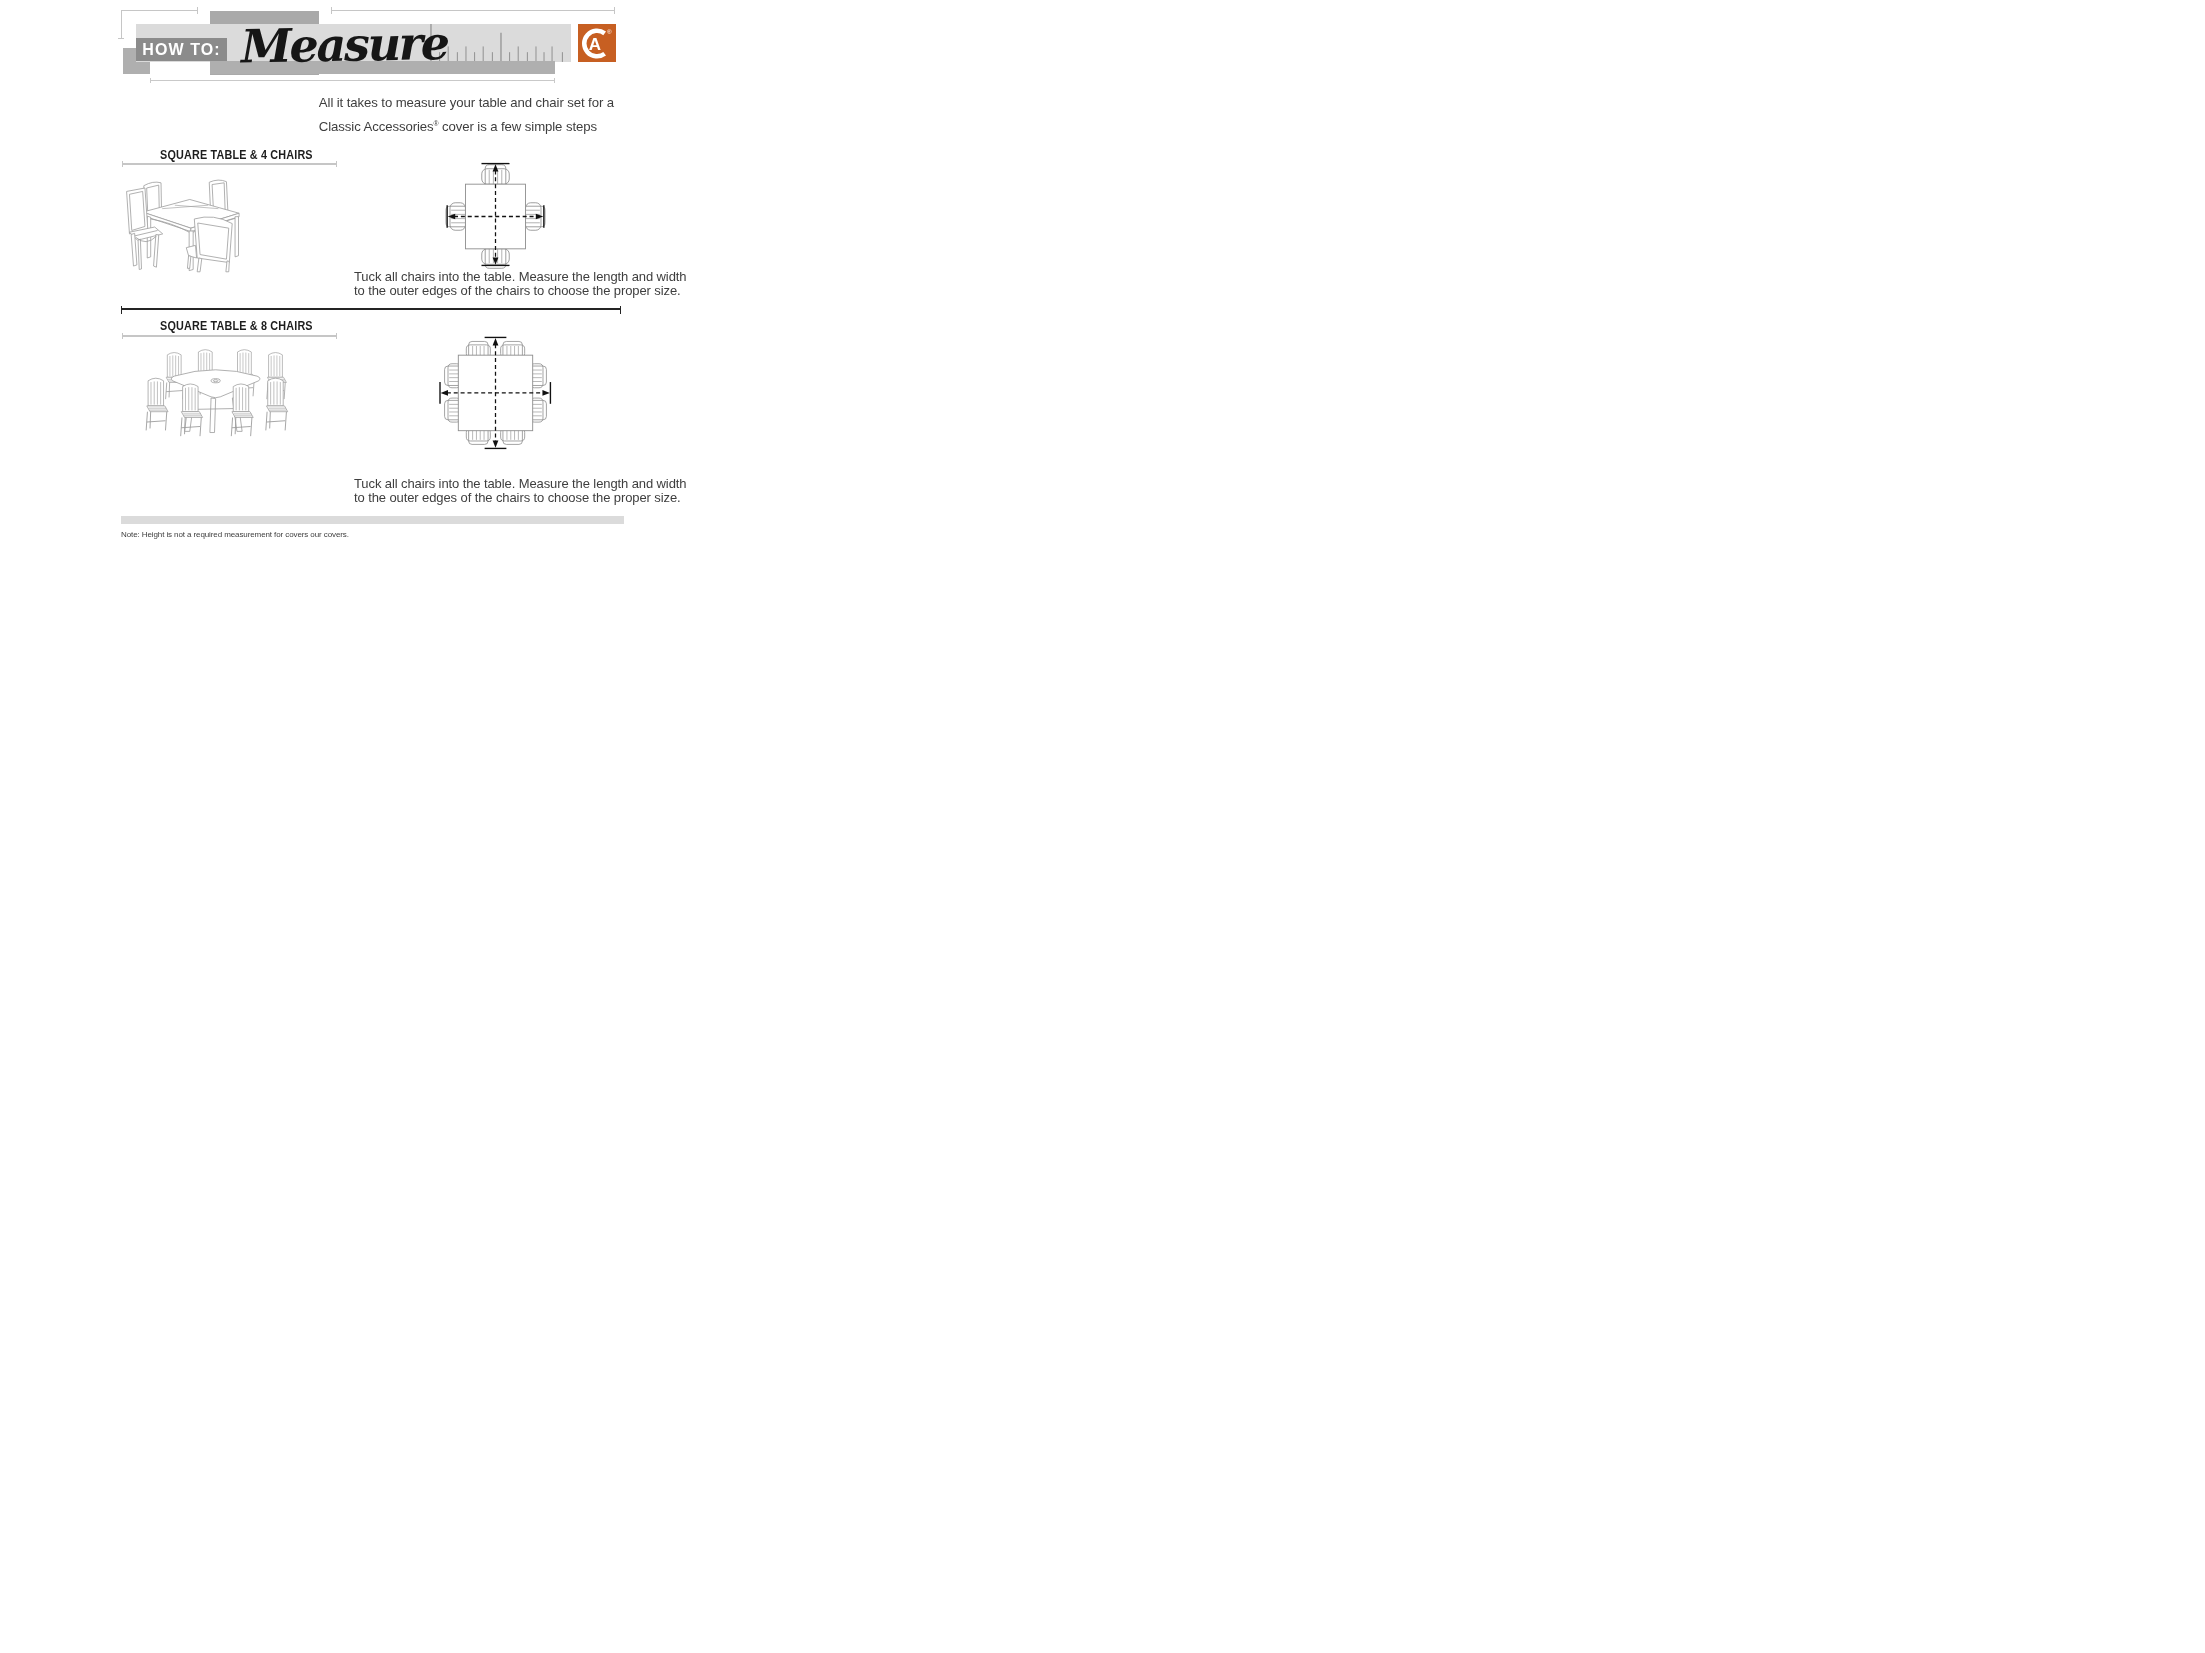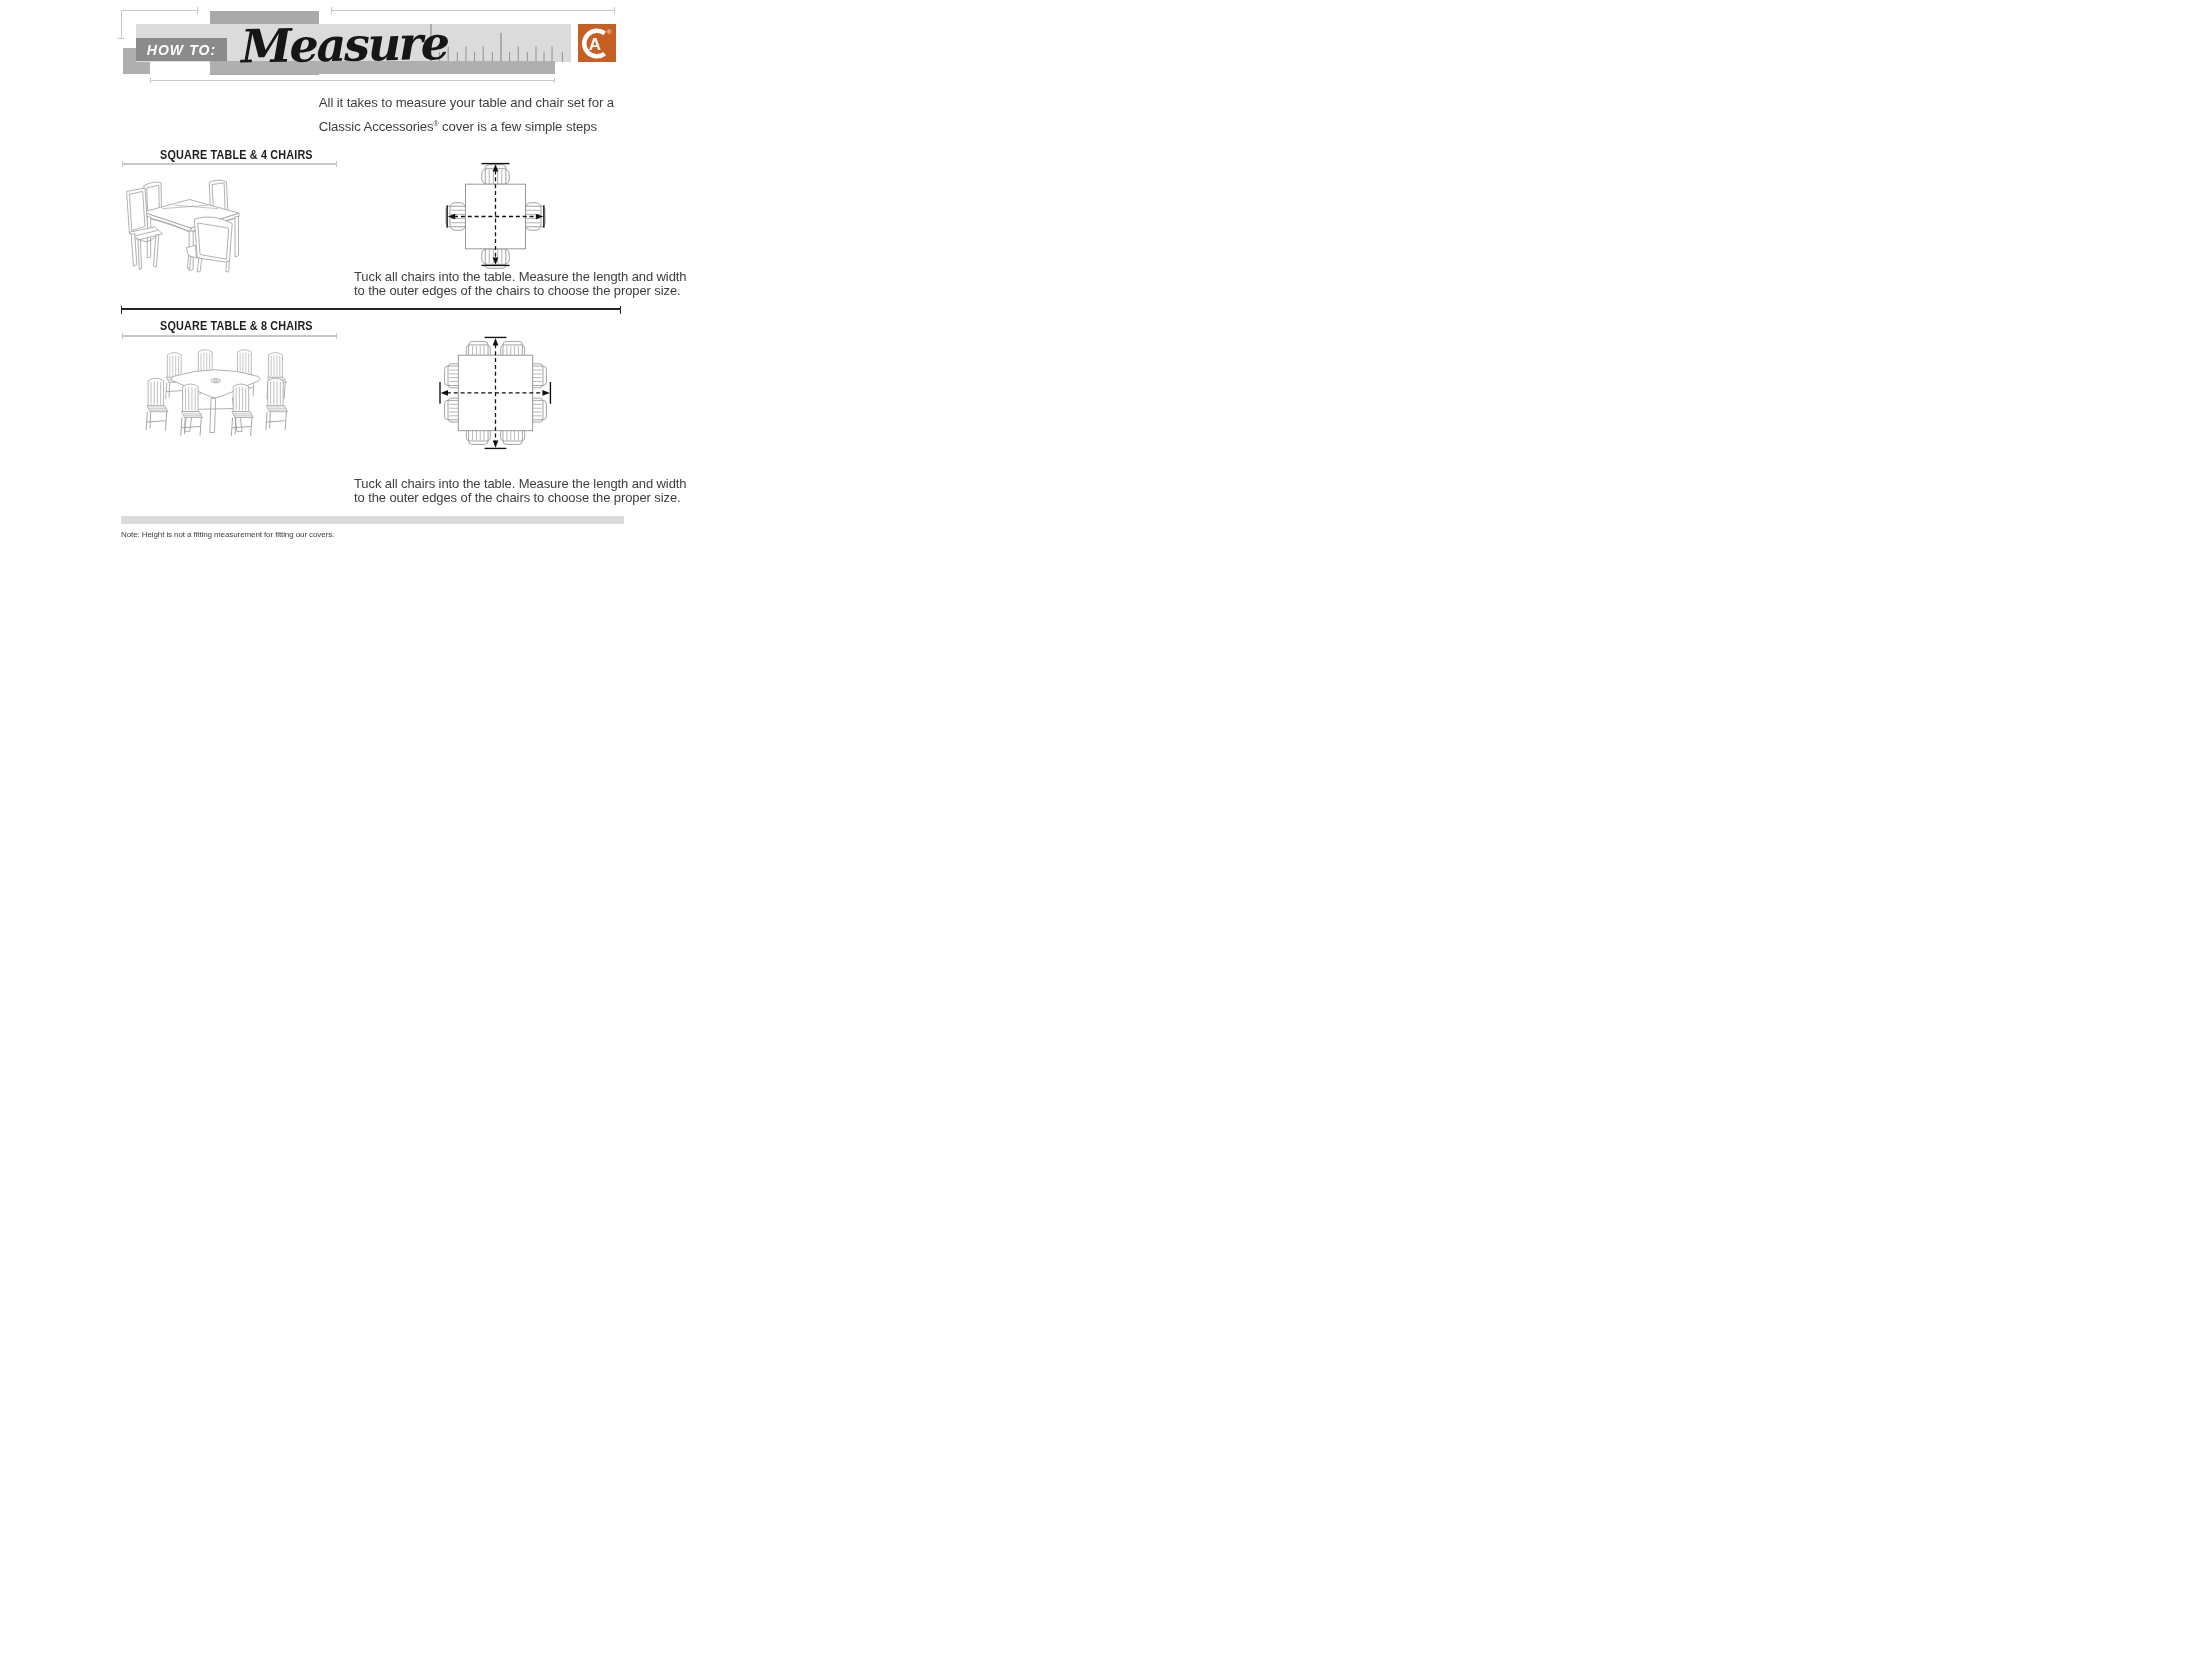--- a/index.html
+++ b/index.html
@@ -21,22 +21,22 @@
     font-family:"Liberation Sans",sans-serif;
   }
   .abs{position:absolute;}
   
   .box-a{left:210px;top:11px;width:109px;height:64px;background:var(--box-gray);}
   .box-d{left:123px;top:48px;width:27px;height:26.4px;background:var(--band-mid);}
   .band-b{left:136px;top:23.5px;width:435px;height:38px;background:var(--band-light);}
   .band-c{left:210px;top:61px;width:345px;height:13.2px;background:var(--band-mid);}
   .howto-box{
     left:136px;top:38px;width:91px;height:23px;background:var(--howto-gray);
-    color:#fff;font-weight:bold;font-size:14px;letter-spacing:1.1px;
-    display:flex;align-items:center;justify-content:center;font-style:italic;
+    color:#fff;font-weight:bold;font-size:16px;letter-spacing:1.1px;
+    display:flex;align-items:center;justify-content:center;
   }
   .title-script{
     left:241px;top:17px;width:184px;height:60px;
     font-family:"DejaVu Serif",serif;font-style:italic;font-weight:bold;
     font-size:46px;line-height:57px;color:#161616;letter-spacing:-2.3px;
     transform:rotate(-1deg);
   }
   .logo{left:578px;top:23.5px;width:38px;height:38px;background:var(--accent-orange);}
   
   .dimline{background:var(--line-gray);}
@@ -299,16 +299,16 @@
       <polygon points="199,104 186,99 186,109"></polygon>
     </g>
   </svg>
 
   <div class="abs instruction" style="left:354px;top:477px;">
     <span>Tuck all chairs into the table. Measure the length and width</span><br>
     <span>to the outer edges of the chairs to choose the proper size.</span>
   </div>
 
   <div class="abs bottom-bar"></div>
-  <div class="abs footer-note">Note: Height is not a fitting measurement for fitting our covers.</div>
+  <div class="abs footer-note">Note: Height is not a required measurement for covers our covers.</div>
 
 </div>
 
 
 </body></html>

